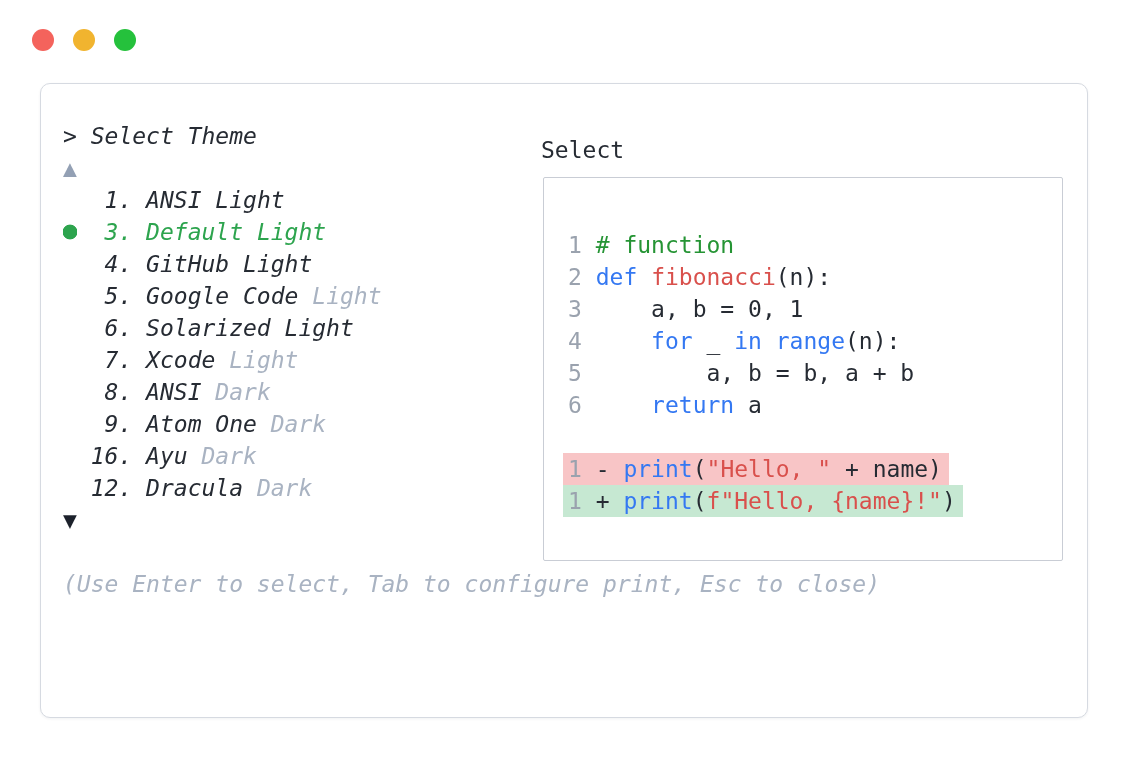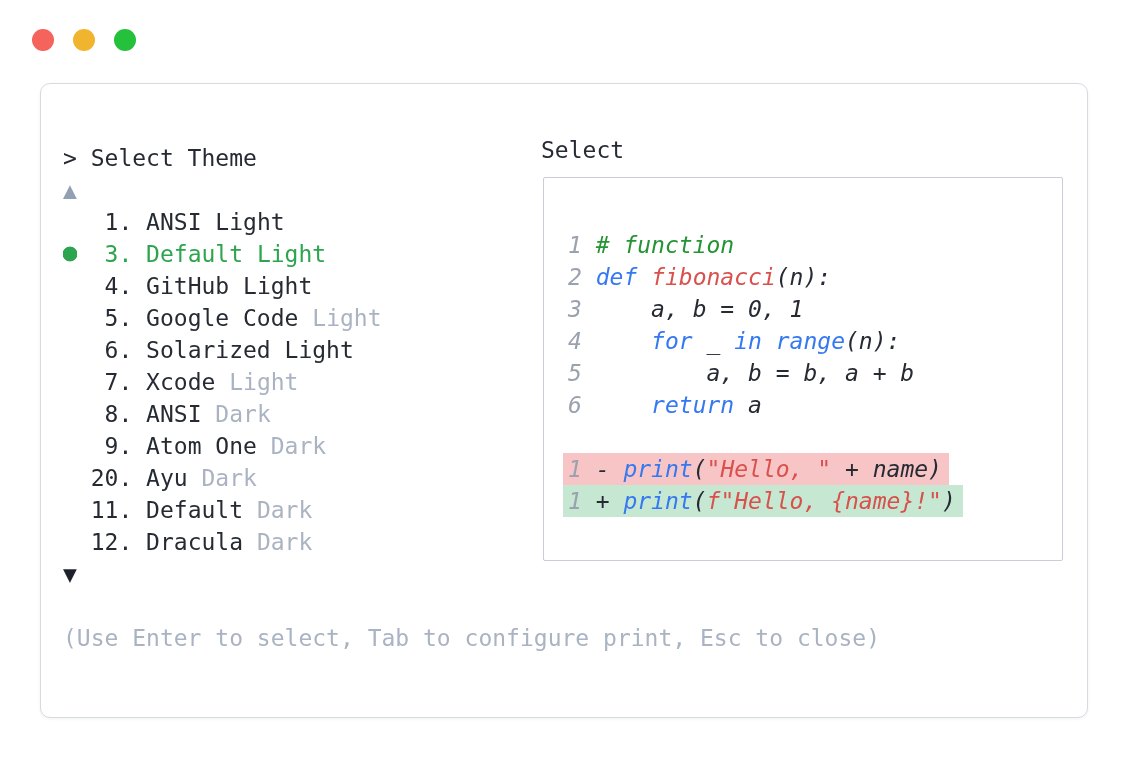--- a/index.html
+++ b/index.html
@@ -15,41 +15,41 @@
     width:1129px;height:757px;background:#ffffff;position:relative;overflow:hidden;
     font-family:"DejaVu Sans Mono","Liberation Mono",monospace;
   }
   .lights{position:absolute;left:32px;top:29px;display:flex;gap:19px;}
   .light{width:22px;height:22px;border-radius:50%;display:inline-block;}
   .panel{
     position:absolute;left:40px;top:83px;width:1048px;height:635px;
     border:1.5px solid var(--panel-border);border-radius:10px;background:#fff;
     box-shadow:0 1px 3px rgba(20,30,50,.06);
   }
-  .leftcol{position:absolute;left:22px;top:58px;}
+  .leftcol{position:absolute;left:22px;top:36px;font-style:italic;}
   .line,.row,.cline{
     height:32px;line-height:32px;font-size:23px;white-space:pre;color:var(--text-dark);
   }
   .up{color:var(--indicator-up-gray);}
   .down{color:var(--indicator-down-dark);}
   .hint{color:var(--muted-gray);}
   .row{cursor:pointer;}
   .row .marker{display:inline-block;width:1ch;height:32px;vertical-align:top;}
   .row.selected{color:var(--accent-green);}
   .row.selected .marker{
     background:radial-gradient(circle at 50% 16px, var(--accent-green) 7px, rgba(0,0,0,0) 7.8px);
   }
   .variant.muted{color:var(--muted-gray);}
   .row.selected .variant{color:var(--accent-green);}
   .preview-title{position:absolute;left:500px;top:50px;}
   .pbox{
     position:absolute;left:502px;top:93px;width:520px;height:384px;
     border:1px solid var(--preview-border);border-radius:2px;background:#fff;
   }
-  .code{position:absolute;left:24px;top:51px;font-style:italic;}
+  .code{position:absolute;left:24px;top:51px;}
   .ln{color:var(--line-number-gray);}
   .tok-plain{color:var(--text-dark);}
   .tok-kw{color:var(--keyword-blue);}
   .tok-str{color:var(--string-red);}
   .tok-fn{color:var(--string-red);}
   .tok-comment{color:var(--comment-green);}
   .hl{display:inline-block;height:32px;margin-left:-5px;padding:0 7px 0 5px;}
   .hl.del{background:var(--diff-del-bg);}
   .hl.add{background:var(--diff-add-bg);}
 </style>
@@ -68,22 +68,21 @@
     <div class="line up">▲</div>
     <div id="theme-list">
         <div class="row"><span class="marker"></span>  <span>1. ANSI</span> <span class="variant">Light</span></div>
         <div class="row selected"><span class="marker"></span>  <span>3. Default</span> <span class="variant">Light</span></div>
         <div class="row"><span class="marker"></span>  <span>4. GitHub</span> <span class="variant">Light</span></div>
         <div class="row"><span class="marker"></span>  <span>5. Google Code</span> <span class="variant muted">Light</span></div>
         <div class="row"><span class="marker"></span>  <span>6. Solarized</span> <span class="variant">Light</span></div>
         <div class="row"><span class="marker"></span>  <span>7. Xcode</span> <span class="variant muted">Light</span></div>
         <div class="row"><span class="marker"></span>  <span>8. ANSI</span> <span class="variant muted">Dark</span></div>
         <div class="row"><span class="marker"></span>  <span>9. Atom One</span> <span class="variant muted">Dark</span></div>
-        <div class="row"><span class="marker"></span> <span>20. Ayu</span> <span class="variant muted">Dark</span></div>
-        <div class="row"><span class="marker"></span> <span>11. Default</span> <span class="variant muted">Dark</span></div>
+        <div class="row"><span class="marker"></span> <span>16. Ayu</span> <span class="variant muted">Dark</span></div>
         <div class="row"><span class="marker"></span> <span>12. Dracula</span> <span class="variant muted">Dark</span></div>
       </div>
     <div class="line down">▼</div>
     <div class="line"> </div>
     <div class="line hint">(Use Enter to select, Tab to configure print, Esc to close)</div>
   </div>
 
   <div class="line preview-title">Select</div>
   <div class="pbox">
     <div class="code" id="code">

